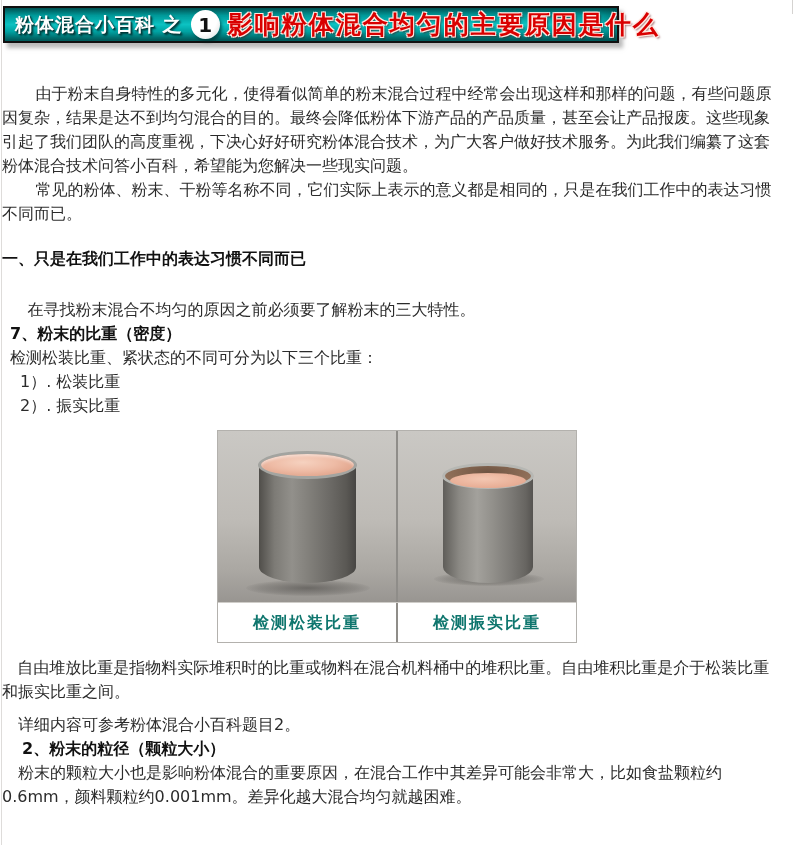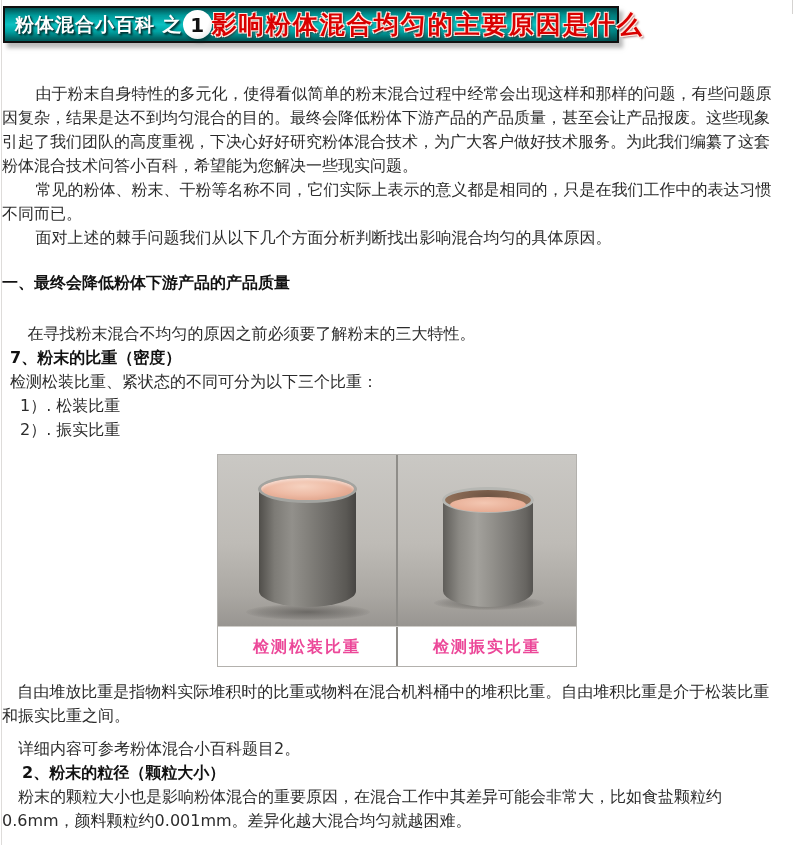--- a/index.html
+++ b/index.html
@@ -10,21 +10,21 @@
   }
   .page-edge-left{position:absolute;left:1px;top:0;bottom:0;width:1px;background:#dedcda;}
   .page-edge-right{position:absolute;right:2px;top:0;height:14px;width:1px;background:#d5d3d1;}
 
   
   .banner{
     position:absolute;left:3px;top:6px;width:616px;height:37px;
     border:2px solid #101010;box-sizing:border-box;
     background:linear-gradient(180deg,#015c5c 0%,#009d9d 22%,#0cc2c2 50%,#00a5a5 72%,#016767 96%);
     box-shadow:4px 5px 4px rgba(130,130,130,0.55), inset -10px 0 14px rgba(0,45,45,0.35);
-    display:flex;align-items:center;padding:0 10px;gap:0;
+    display:flex;align-items:center;padding:0 10px;gap:8px;
   }
   .banner .series{
     color:#ffffff;font-weight:bold;font-size:19px;letter-spacing:1px;
     text-shadow:1px 1px 1px #003636,2px 2px 2px rgba(0,0,0,0.6);
     white-space:nowrap;
   }
   .issue-circle{
     width:29px;height:29px;border-radius:50%;flex:0 0 auto;
     background:radial-gradient(circle at 38% 32%,#ffffff 55%,#d8d8d8 100%);
     box-shadow:2px 3px 3px rgba(0,40,40,0.55);
@@ -85,44 +85,43 @@
     left:44px;top:32px;width:92px;height:26px;
     border:3px solid #b6b7b3;
     background:radial-gradient(ellipse at 50% 30%,#6e5443 0%,#8a6a54 55%,#9b7a62 100%);
   }
   .powder-inner{position:absolute;left:52px;top:42px;width:76px;height:15px;border-radius:50%;
     background:radial-gradient(ellipse at 45% 40%,#f3c7b2 0%,#e9b098 60%,#dda28a 100%);}
 
   .captions{display:flex;border-top:1px solid #cfcdc9;background:#ffffff;}
   .caption{
     width:179px;height:39px;display:flex;align-items:center;justify-content:center;
-    font-size:16px;font-weight:bold;color:#ec4899;letter-spacing:2px;
+    font-size:16px;font-weight:bold;color:#0f766e;letter-spacing:2px;
   }
   .caption.left{border-right:2px solid #8f8d89;}
 </style>
 </head>
 <body>
 
 <div class="page-edge-left"></div>
 <div class="page-edge-right"></div>
 
 <header class="banner">
   <span class="series">粉体混合小百科 之</span>
   <span class="issue-circle">
     <span>1</span>
   </span>
   <span class="title">影响粉体混合均匀的主要原因是什么</span>
 </header>
 
 <main class="content">
   <p class="ind2">由于粉末自身特性的多元化，使得看似简单的粉末混合过程中经常会出现这样和那样的问题，有些问题原因复杂，结果是达不到均匀混合的目的。最终会降低粉体下游产品的产品质量，甚至会让产品报废。这些现象引起了我们团队的高度重视，下决心好好研究粉体混合技术，为广大客户做好技术服务。为此我们编纂了这套粉体混合技术问答小百科，希望能为您解决一些现实问题。</p>
   <p class="ind2">常见的粉体、粉末、干粉等名称不同，它们实际上表示的意义都是相同的，只是在我们工作中的表达习惯不同而已。</p>
-  <p class="ind2">面对上述的棘手问题我们从以下几个方面分析判断找出影响混合均匀的具体原因。</p>
 
-  <p class="sec-heading">一、最终会降低粉体下游产品的产品质量</p>
+  <p class="sec-heading">一、只是在我们工作中的表达习惯不同而已</p>
 
   <p class="ind16">在寻找粉末混合不均匀的原因之前必须要了解粉末的三大特性。</p>
   <p class="sub-heading ml8">7、粉末的比重（密度）</p>
   <p class="ml8">检测松装比重、紧状态的不同可分为以下三个比重：</p>
   <p class="ml18">1）. 松装比重</p>
   <p class="ml18">2）. 振实比重</p>
 
   <figure class="photo-figure">
     <div class="photos">
       <div class="photo left">

